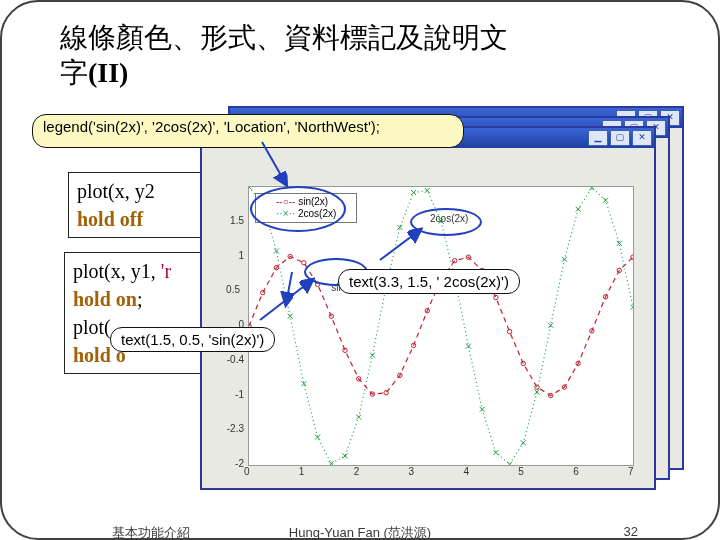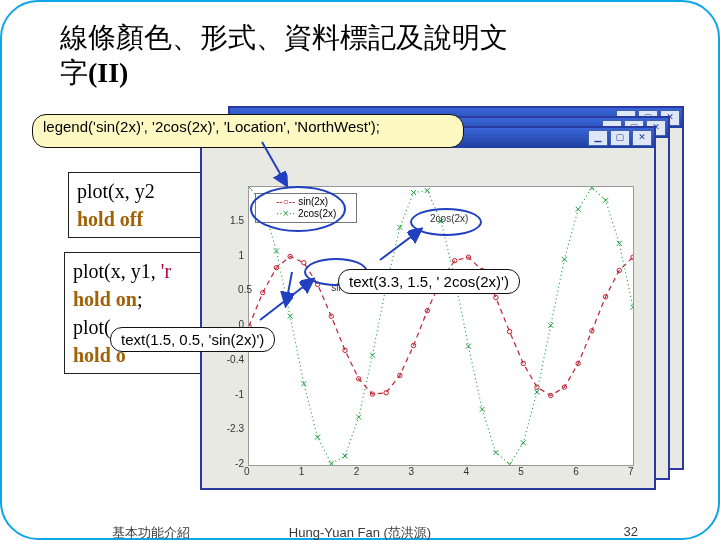--- a/index.html
+++ b/index.html
@@ -10,21 +10,21 @@
     background: #fff;
     font-family: Arial, "Microsoft JhengHei", sans-serif;
     position: relative;
     overflow: hidden;
   }
   .slide {
     width: 720px;
     height: 540px;
     position: relative;
     box-sizing: border-box;
-    border: 2px solid #0ea5e9;
+    border: 2px solid #404040;
     border-radius: 38px;
     background: #fff;
   }
   .title-block {
     position: absolute;
     left: 58px;
     top: 18px;
     font-size: 28px;
     font-weight: 400;
     line-height: 1.25;
@@ -245,21 +245,21 @@
     </div>
 
     <div id="xticks"></div>
 
     <div id="yticks"></div>
   <div class="axis-text" style="left: 16px; top: 330px; width: 26px; text-align: right;">-2</div>
       <div class="axis-text" style="left: 16px; top: 295.25px; width: 26px; text-align: right;">-2.3</div>
       <div class="axis-text" style="left: 16px; top: 260.5px; width: 26px; text-align: right;">-1</div>
       <div class="axis-text" style="left: 16px; top: 225.75px; width: 26px; text-align: right;">-0.4</div>
       <div class="axis-text" style="left: 16px; top: 191px; width: 26px; text-align: right;">0</div>
-      <div class="axis-text" style="left: 24px; top: 156.25px; width: 26px; text-align: right;">0.5</div>
+      <div class="axis-text" style="left: 12px; top: 156.25px; width: 26px; text-align: right;">0.5</div>
       <div class="axis-text" style="left: 16px; top: 121.5px; width: 26px; text-align: right;">1</div>
       <div class="axis-text" style="left: 16px; top: 86.75px; width: 26px; text-align: right;">1.5</div>
       <div class="axis-text" style="left: 42px; top: 338px;">0</div>
       <div class="axis-text" style="left: 96.8571px; top: 338px;">1</div>
       <div class="axis-text" style="left: 151.714px; top: 338px;">2</div>
       <div class="axis-text" style="left: 206.571px; top: 338px;">3</div>
       <div class="axis-text" style="left: 261.429px; top: 338px;">4</div>
       <div class="axis-text" style="left: 316.286px; top: 338px;">5</div>
       <div class="axis-text" style="left: 371.143px; top: 338px;">6</div>
       <div class="axis-text" style="left: 426px; top: 338px;">7</div>

